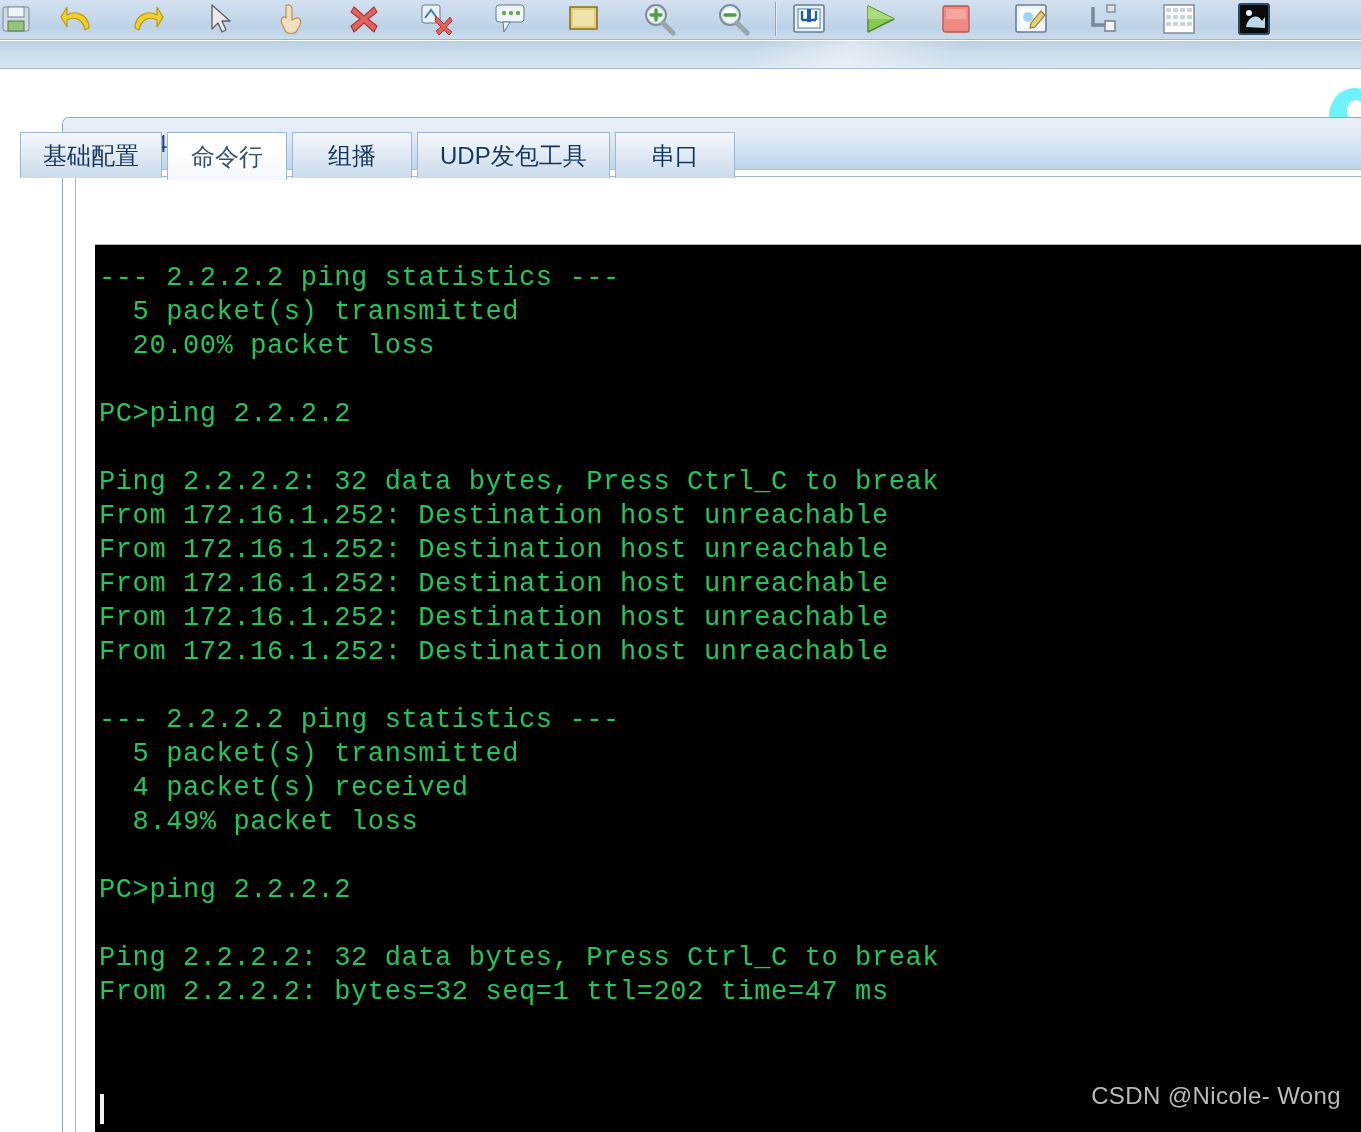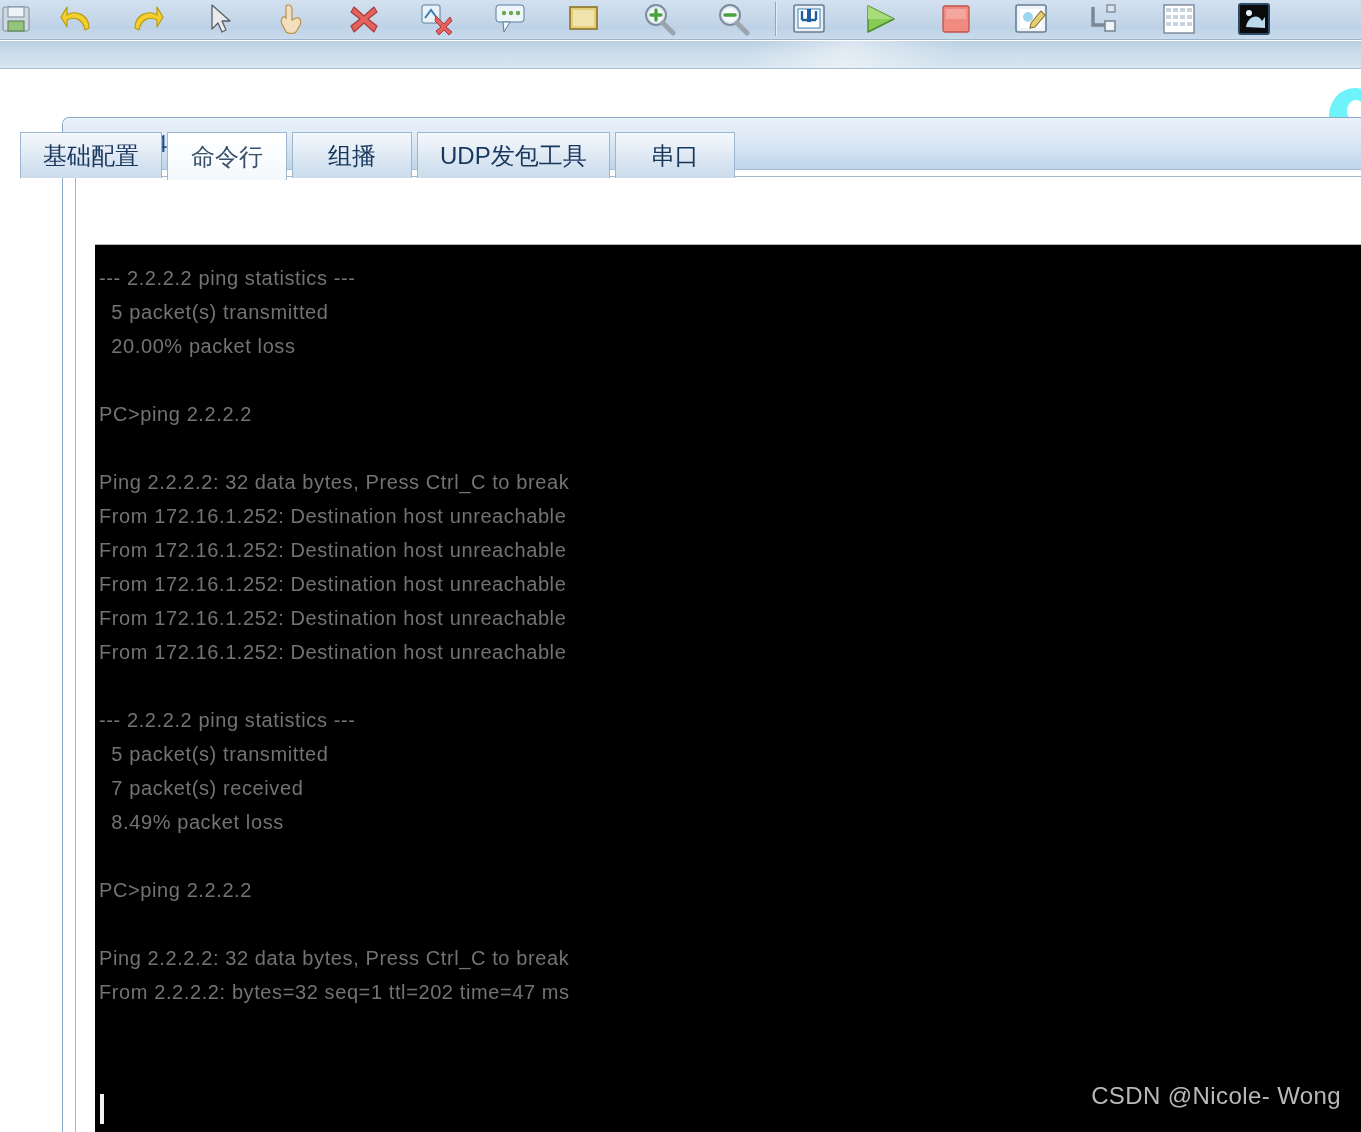--- a/index.html
+++ b/index.html
@@ -191,24 +191,24 @@
     height: 888px;
     background: #000000;
     overflow: hidden;
     box-sizing: border-box;
     border-top: 1px solid #b5b5b5;
   }
   .term-inner {
     padding: 16px 0 0 4px;
   }
   .term-line {
-    font-family: Liberation Sans, sans-serif;
-    font-size: 20px;
+    font-family: Liberation Mono, monospace;
+    font-size: 27px;
     line-height: 34px;
-    color: #737373;
+    color: #22c55e;
     white-space: pre;
     letter-spacing: 0.6px;
     height: 34px;
   }
   .term-cursor {
     position: absolute;
     left: 5px;
     bottom: 8px;
     width: 4px;
     height: 30px;
@@ -420,21 +420,21 @@
         <div class="term-line">&nbsp;</div>
         <div class="term-line">Ping 2.2.2.2: 32 data bytes, Press Ctrl_C to break</div>
         <div class="term-line">From 172.16.1.252: Destination host unreachable</div>
         <div class="term-line">From 172.16.1.252: Destination host unreachable</div>
         <div class="term-line">From 172.16.1.252: Destination host unreachable</div>
         <div class="term-line">From 172.16.1.252: Destination host unreachable</div>
         <div class="term-line">From 172.16.1.252: Destination host unreachable</div>
         <div class="term-line">&nbsp;</div>
         <div class="term-line">--- 2.2.2.2 ping statistics ---</div>
         <div class="term-line">  5 packet(s) transmitted</div>
-        <div class="term-line">  7 packet(s) received</div>
+        <div class="term-line">  4 packet(s) received</div>
         <div class="term-line">  8.49% packet loss</div>
         <div class="term-line">&nbsp;</div>
         <div class="term-line">PC&gt;ping 2.2.2.2</div>
         <div class="term-line">&nbsp;</div>
         <div class="term-line">Ping 2.2.2.2: 32 data bytes, Press Ctrl_C to break</div>
         <div class="term-line">From 2.2.2.2: bytes=32 seq=1 ttl=202 time=47 ms</div>
       </div>
     <div class="term-cursor" id="term-cursor"></div>
     <div class="watermark">CSDN @Nicole- Wong</div>
   </div>

